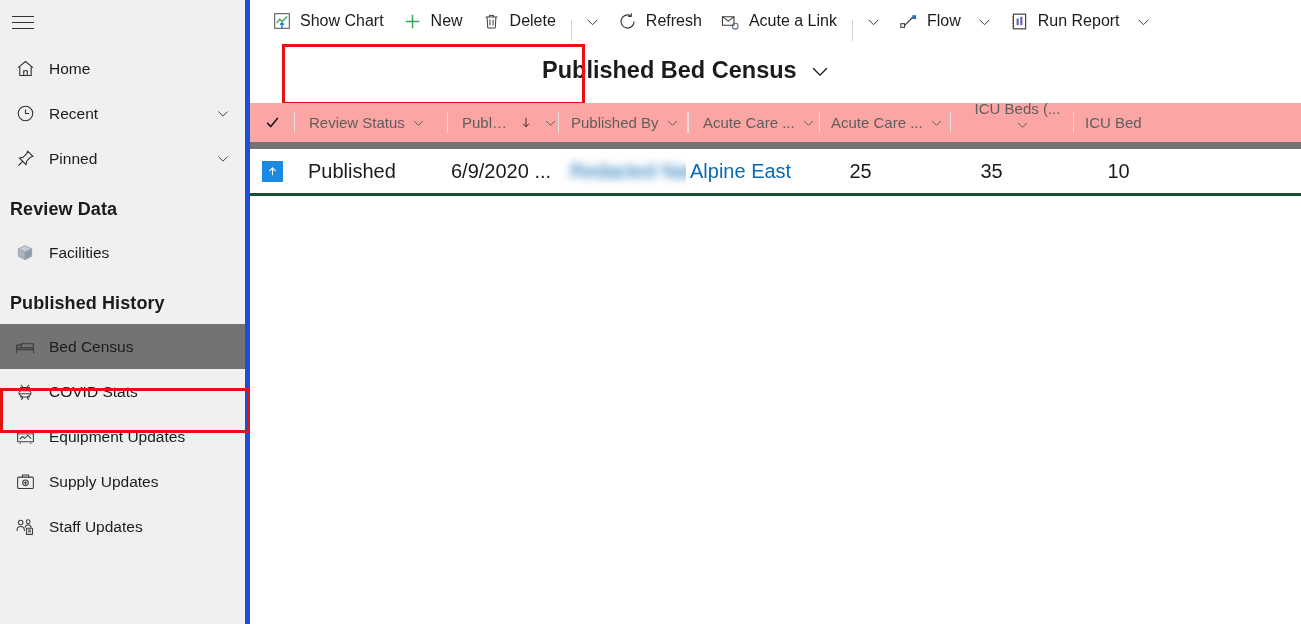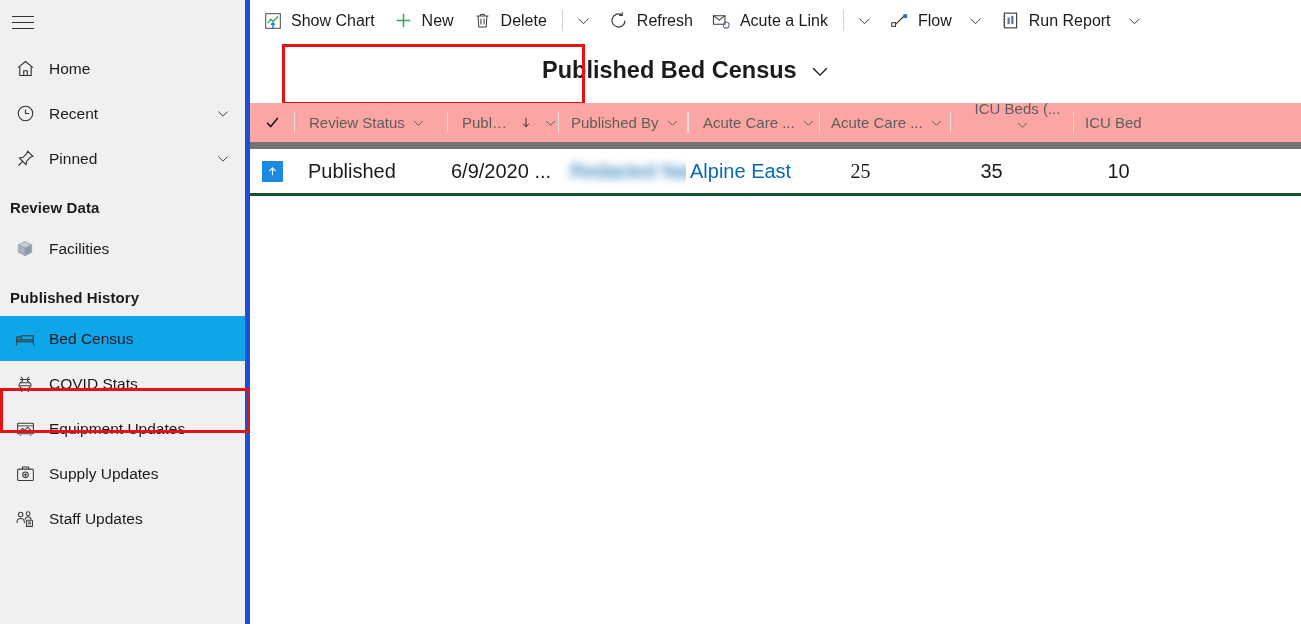--- a/index.html
+++ b/index.html
@@ -40,38 +40,38 @@
   }
   .nav-ico {
     width: 30px; min-width: 30px; height: 24px;
     display: flex; align-items: center; justify-content: center;
     margin-right: 9px;
   }
   .nav-label { flex: 1; white-space: nowrap; }
   .nav-chev { width: 16px; height: 16px; display:flex; align-items:center; justify-content:center; }
 
   .group-head {
-    font-size: 15px; font-weight: bold; color: #1b1b1b;
+    font-size: 18px; font-weight: bold; color: #1b1b1b;
     padding: 18px 0 10px 10px; letter-spacing: .1px;
   }
 
-  .nav-item.selected { background: #0ea5e9; }
+  .nav-item.selected { background: #737373; }
 
   .red-box {
     position: absolute; border: 3px solid #e81010; pointer-events: none;
     box-sizing: border-box;
   }
 
   
   #main { flex: 1 1 auto; position: relative; background: #ffffff; height: 624px; overflow: hidden; }
 
   
   #cmdbar {
-    height: 41px; display: flex; align-items: center;
-    padding-left: 3px; white-space: nowrap; overflow: hidden;
+    height: 41px; display: flex; align-items: flex-end;
+    padding-left: 12px; white-space: nowrap; overflow: hidden;
     background: #ffffff;
   }
   .cmd {
     display: inline-flex; align-items: center; height: 40px;
     padding: 0 9px; font-size: 16px; color: #1b1b1b; cursor: pointer;
   }
   .cmd .cico { width: 22px; height: 22px; margin-right: 7px; display:flex; align-items:center; justify-content:center; }
   .cmd-caret { display:inline-flex; align-items:center; justify-content:center; width: 30px; height: 40px; cursor:pointer; }
   .cmd-sep { width: 1px; height: 21px; background: #d0d0d0; margin: 0 6px; }
 
@@ -479,21 +479,21 @@
       </div>
 
       <div class="cell" style="width:128px; padding-left:12px;">
         <span class="blurred">Redacted Name</span>
       </div>
 
       <div class="cell" style="width:109px; padding-left:4px;">
         <span class="link">Alpine East Ger</span>
       </div>
 
-      <div class="cell num" style="width:131px;font-family:Liberation Serif, serif;">
+      <div class="cell num" style="width:131px;">
         <span>25</span>
       </div>
 
       <div class="cell num" style="width:131px;">
         <span>35</span>
       </div>
 
       <div class="cell num" style="width:123px;">
         <span>10</span>
       </div>

